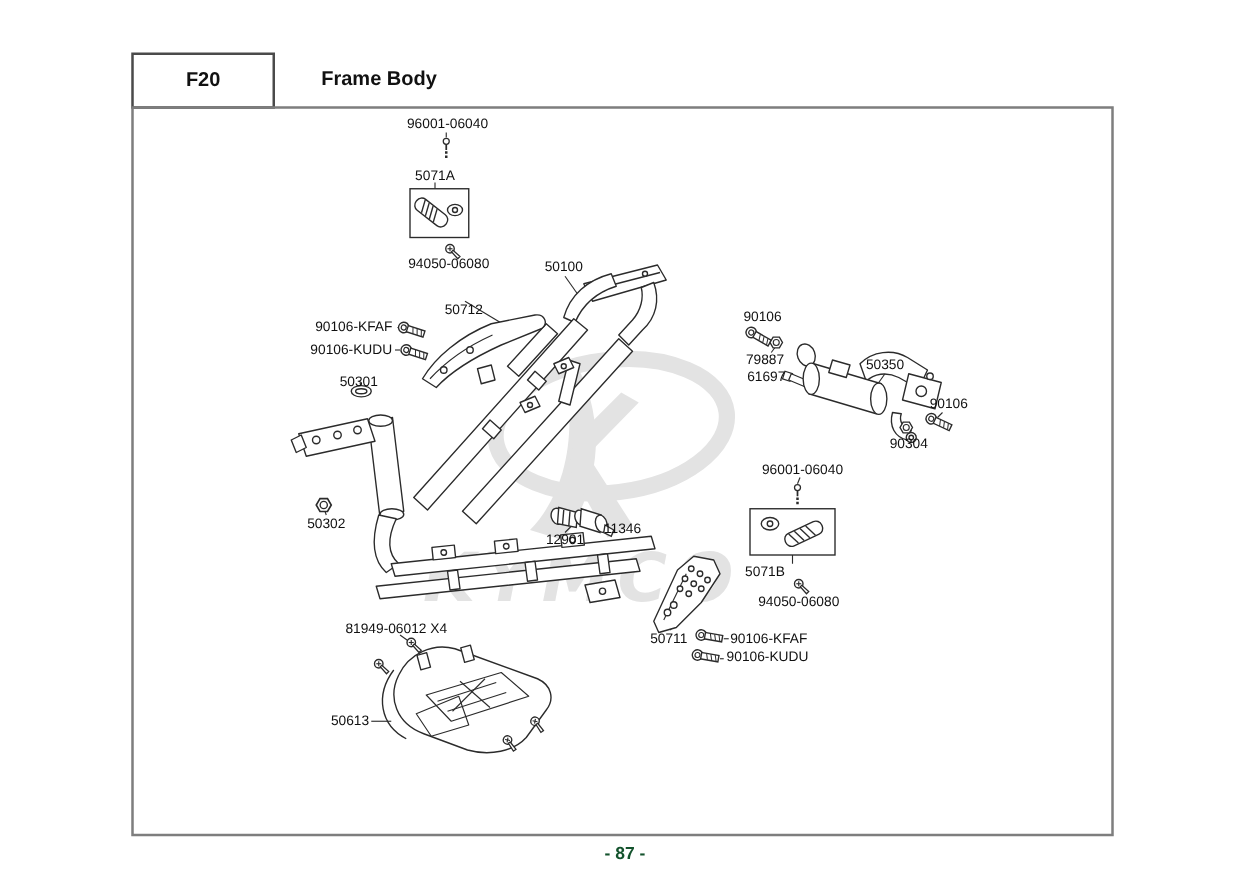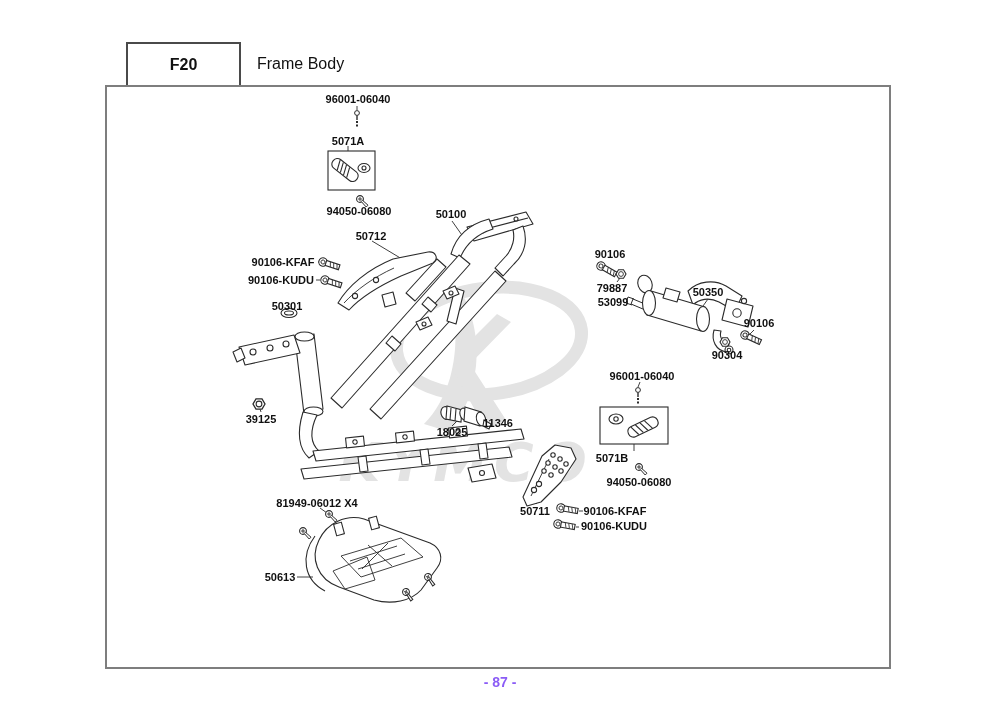--- a/index.html
+++ b/index.html
@@ -1,30 +1,30 @@
 <!DOCTYPE html>
 <html><head>
 <meta charset="utf-8">
 <style>
   html,body{margin:0;padding:0;background:#ffffff;}
   .page{position:relative;width:1000px;height:707px;background:#ffffff;
         font-family:"Liberation Sans",sans-serif;overflow:hidden;}
   .code-box{position:absolute;left:105px;top:42px;width:115px;height:45px;
         border:2px solid #4a4a4a;box-sizing:border-box;display:flex;
-        align-items:center;justify-content:center;margin-left:21px;}
+        align-items:center;justify-content:center;}
   .code-box span{font-weight:bold;font-size:16px;color:#111;}
-  .page-title{position:absolute;left:257px;top:55px;font-weight:normal;
+  .page-title{position:absolute;left:257px;top:55px;font-weight:bold;
         font-size:16px;color:#111;}
   .main-box{position:absolute;left:105px;top:85px;width:786px;height:584px;
         border:2px solid #7e7e7e;box-sizing:border-box;background:transparent;}
   svg.art{position:absolute;left:0;top:0;width:1000px;height:707px;pointer-events:none;}
   .lbl{position:absolute;transform:translate(-50%,-50%);font-size:11px;
-        font-weight:bold;color:#101010;white-space:nowrap;letter-spacing:0;}
+        font-weight:normal;color:#101010;white-space:nowrap;letter-spacing:0;}
   .footer{position:absolute;left:0;top:674px;width:100%;text-align:center;
-        font-weight:bold;font-size:14px;color:#8b5cf6;}
+        font-weight:bold;font-size:14px;color:#14532d;}
 </style>
 </head>
 <body>
 
 <div class="page">
 
   <div class="code-box">
     <span>F20</span>
   </div>
   <div class="page-title">Frame Body</div>
@@ -281,36 +281,36 @@
         <use href="#screw" transform="translate(428,577) rotate(10)"></use>
       </g>
     <g>
         <use href="#screw" transform="translate(406,592) rotate(10)"></use>
       </g>
   </svg>
 
   <div class="lbl" style="left:358px;top:99px">96001-06040</div>
   <div class="lbl" style="left:348px;top:141px">5071A</div>
   <div class="lbl" style="left:359px;top:211px">94050-06080</div>
-  <div class="lbl" style="left:371px;top:236px">50712</div>
+  <div class="lbl" style="left:371px;top:248px">50712</div>
   <div class="lbl" style="left:451px;top:214px">50100</div>
   <div class="lbl" style="left:283px;top:262px">90106-KFAF</div>
   <div class="lbl" style="left:281px;top:280px">90106-KUDU</div>
   <div class="lbl" style="left:287px;top:306px">50301</div>
   <div class="lbl" style="left:610px;top:254px">90106</div>
   <div class="lbl" style="left:612px;top:288px">79887</div>
-  <div class="lbl" style="left:613px;top:302px">53099</div>
+  <div class="lbl" style="left:613px;top:302px">61697</div>
   <div class="lbl" style="left:708px;top:292px">50350</div>
   <div class="lbl" style="left:759px;top:323px">90106</div>
   <div class="lbl" style="left:727px;top:355px">90304</div>
   <div class="lbl" style="left:642px;top:376px">96001-06040</div>
   <div class="lbl" style="left:612px;top:458px">5071B</div>
   <div class="lbl" style="left:639px;top:482px">94050-06080</div>
-  <div class="lbl" style="left:261px;top:419px">39125</div>
-  <div class="lbl" style="left:452px;top:432px">18025</div>
+  <div class="lbl" style="left:261px;top:419px">50302</div>
+  <div class="lbl" style="left:452px;top:432px">12901</div>
   <div class="lbl" style="left:498px;top:423px">11346</div>
   <div class="lbl" style="left:317px;top:503px">81949-06012 X4</div>
   <div class="lbl" style="left:535px;top:511px">50711</div>
   <div class="lbl" style="left:615px;top:511px">90106-KFAF</div>
   <div class="lbl" style="left:614px;top:526px">90106-KUDU</div>
   <div class="lbl" style="left:280px;top:577px">50613</div>
 
   <div class="footer">
     <span>- 87 -</span>
   </div>

